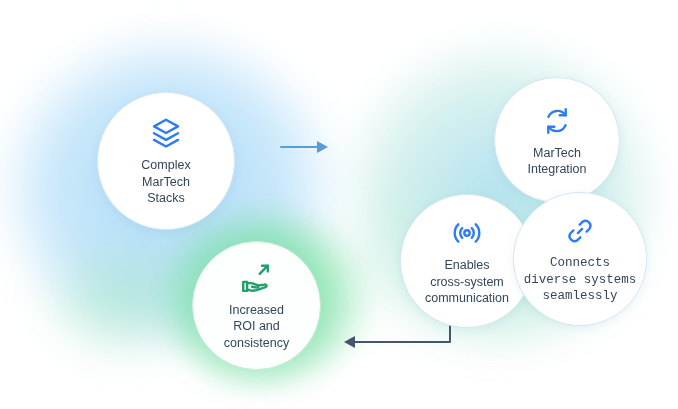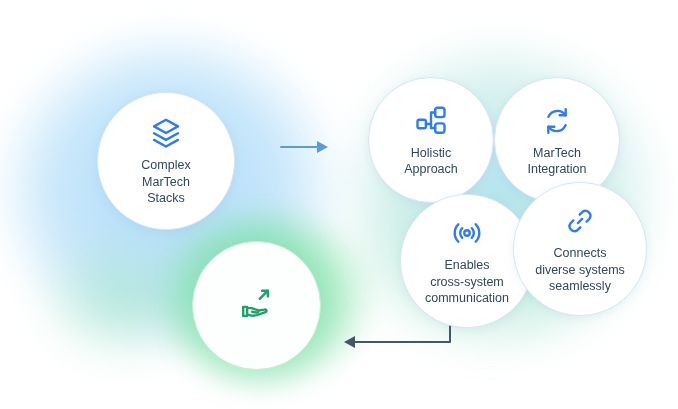--- a/index.html
+++ b/index.html
@@ -43,21 +43,21 @@
     border-radius:50%;display:flex;flex-direction:column;align-items:center;justify-content:center;
     text-align:center;color:var(--text);z-index:2;box-shadow:0 2px 10px rgba(90,140,180,.10);
   }
   .node .label{white-space:pre-line;font-size:12.5px;line-height:1.32;font-weight:400;}
   .node .icon{width:36px;height:36px;margin-bottom:6px;color:var(--icon-blue);}
   .node .icon svg{width:100%;height:100%;display:block;}
   .node-complex{left:97px;top:92px;width:136px;height:136px;text-align:center;}
   .node-holistic{left:368px;top:77px;width:124px;height:124px;}
   .node-integration{left:494px;top:77px;width:124px;height:124px;}
   .node-communication{left:400px;top:194px;width:132px;height:132px;}
-  .node-connects{left:513px;top:182px;width:132px;height:132px;}
+  .node-connects{left:513px;top:192px;width:132px;height:132px;font-family:Liberation Mono, monospace;}
   .node-roi{
     left:192px;top:241px;width:127px;height:127px;
     border-color:#c8ebd6;background:#fcfffd;
     box-shadow:0 0 30px 10px rgba(110,220,160,.35);
   }
   .node-roi .icon{color:var(--icon-green);}
   
   .line{position:absolute;z-index:1;}
   .arrow1-line{left:280px;top:146px;width:38px;height:2px;background:var(--arrow-blue);border-radius:1px;}
   .arrow1-head{left:317px;top:141px;width:0;height:0;border-left:11px solid var(--arrow-blue);border-top:6px solid transparent;border-bottom:6px solid transparent;}
@@ -89,33 +89,20 @@
         <path d="M12 3.2 20 7.6 12 12 4 7.6Z"></path>
         <path d="M4 12.2l8 4.4 8-4.4"></path>
         <path d="M4 16.6 12 21l8-4.4"></path>
       </svg>
     </span>
     <span class="label">Complex
 MarTech
 Stacks</span>
   </div>
 
-  <div class="node node-holistic">
-    <span class="icon">
-      <svg viewBox="0 0 24 24" fill="none" stroke="currentColor" stroke-width="1.6" stroke-linecap="round" stroke-linejoin="round">
-        <rect x="3" y="11.2" width="5.6" height="5.6" rx="1.2"></rect>
-        <rect x="14.8" y="3.2" width="6.2" height="6.2" rx="1.6"></rect>
-        <rect x="14.8" y="13.6" width="6.2" height="6.2" rx="1.6"></rect>
-        <path d="M8.6 14h3.4V6.3h2.8"></path>
-        <path d="M12 14v2.7h2.8"></path>
-      </svg>
-    </span>
-    <span class="label">Holistic
-Approach</span>
-  </div>
 
   <div class="node node-integration">
     <span class="icon">
       <svg viewBox="0 0 24 24" fill="none" stroke="currentColor" stroke-width="1.6" stroke-linecap="round" stroke-linejoin="round">
         <path d="M6.3 9.2a6.5 6.5 0 0 1 11.4-1"></path>
         <path d="M17.8 4.2v4h-4"></path>
         <path d="M17.7 14.8a6.5 6.5 0 0 1-11.4 1"></path>
         <path d="M6.2 19.8v-4h4"></path>
       </svg>
     </span>
@@ -154,15 +141,18 @@
   <div class="node node-roi">
     <span class="icon">
       <svg viewBox="0 0 24 24" fill="none" stroke="currentColor" stroke-width="1.6" stroke-linecap="round" stroke-linejoin="round">
         <path d="M13.8 9.2 19.2 3.8"></path>
         <path d="M15.4 3.8h3.8v3.8"></path>
         <path d="M2.8 14.6h2.6v6H2.8z"></path>
         <path d="M5.4 19.6c2.3 1 4.4 1.1 6.4.5l5.9-2c1.1-.4.7-2.1-.7-1.8l-4.3.8"></path>
         <path d="M5.4 15.4h3l3.9 1.3c1 .35.6 1.9-.5 1.7l-3.1-.6"></path>
       </svg>
     </span>
+    <span class="label">Increased
+ROI and
+consistency</span>
   </div>
 
 </div>
 
 </body></html>

